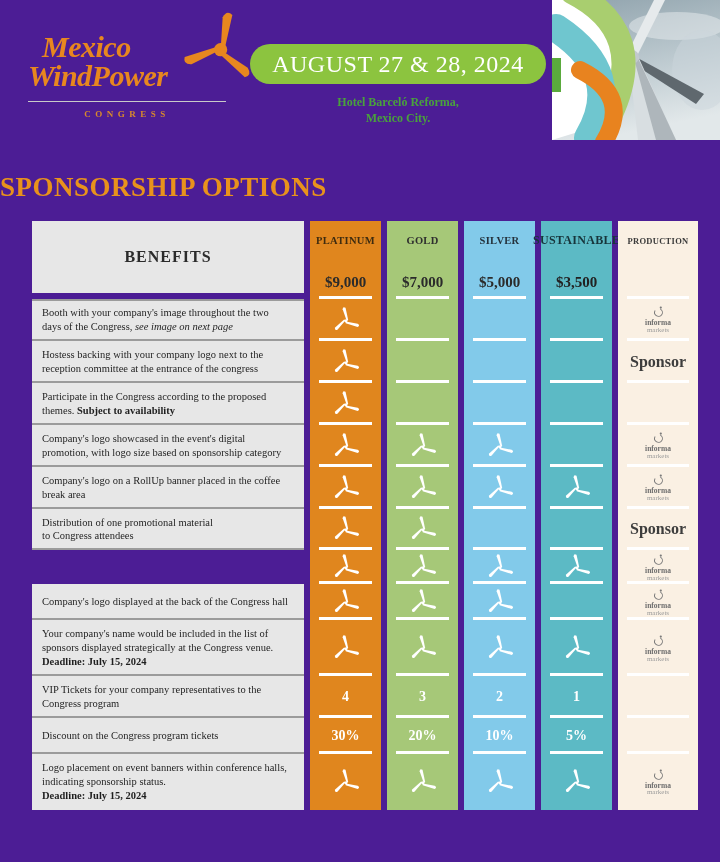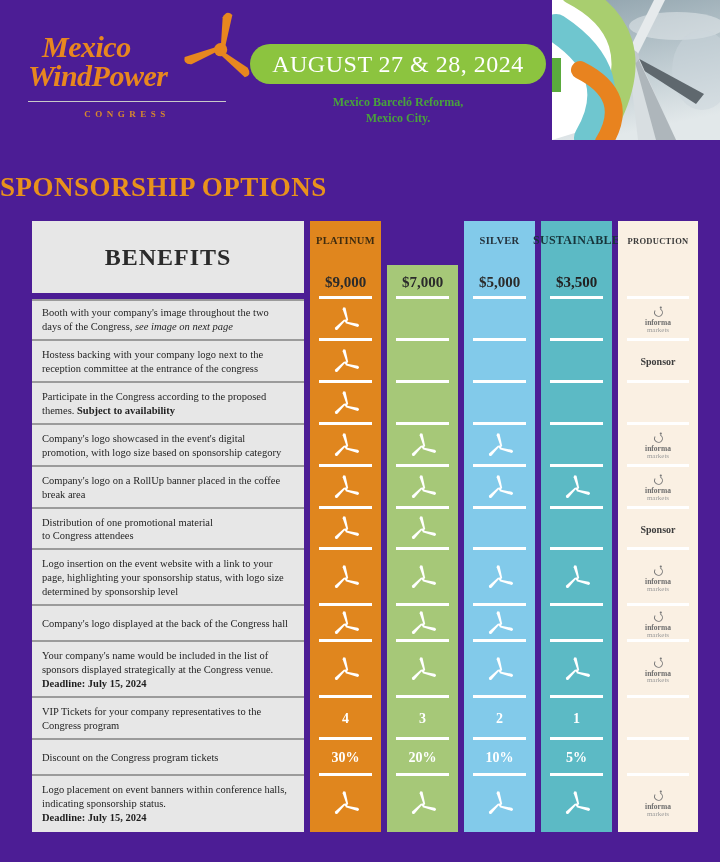--- a/index.html
+++ b/index.html
@@ -18,38 +18,38 @@
              display:flex;align-items:center;justify-content:center;color:#FFF;font-size:24px;letter-spacing:0.5px;}
   .venue{position:absolute;left:250px;top:94px;width:296px;text-align:center;color:#49A23C;font-weight:bold;font-size:12px;line-height:1.35;}
   .photo{position:absolute;right:0;top:0;width:168px;height:140px;}
 
   
   .title{margin:22px 0 18px;color:#E8921C;font-size:27px;font-weight:bold;letter-spacing:0.5px;}
 
   
   .grid{display:grid;grid-template-columns:272px 71px 71px 71px 71px 80px;column-gap:6px;margin:0 25px 0 32px;}
   .cell{position:relative;display:flex;align-items:center;justify-content:center;box-sizing:border-box;}
-  .benefits-head{background:#E7E7E7;font-size:24px;font-weight:bold;color:#2B2B2B;letter-spacing:1px;
+  .benefits-head{background:#E7E7E7;font-size:16px;font-weight:bold;color:#2B2B2B;letter-spacing:1px;
                  border-bottom:6px solid transparent;background-clip:padding-box;}
   .tier-head{min-height:44px;font-weight:bold;font-size:10.5px;letter-spacing:0.3px;
              border-bottom:5px solid transparent;background-clip:padding-box;}
   .tier-sustainable.tier-head{font-size:12px;}
   .tier-production.tier-head{font-size:8.5px;}
   .price-cell{min-height:34px;font-weight:bold;font-size:15px;}
   .price-cell::after,.tier-cell::after{content:"";position:absolute;left:9px;right:9px;bottom:0;height:3px;background:#FFF;}
   .tier-cell.last::after{display:none;}
   .benefit{background:#E7E7E7;justify-content:flex-start;text-align:left;padding:7px 14px 7px 10px;
            font-size:10.5px;line-height:1.33;color:#1F1F1F;min-height:36px;}
   .benefit::after{content:"";position:absolute;left:0;right:0;bottom:0;height:2px;background:#9B9B9B;}
   .benefit.first::before{content:"";position:absolute;left:0;right:0;top:0;height:2px;background:#9B9B9B;}
   .benefit.last::after{display:none;}
   .benefit .i{font-style:italic;}
   .benefit .b{font-weight:bold;}
   .cell-value{color:#FFF;font-weight:bold;font-size:14px;}
-  .sponsor-label{font-weight:bold;font-size:10px;color:#3D3D3D;}
+  .sponsor-label{font-weight:bold;font-size:16px;color:#3D3D3D;}
   .informa{display:flex;flex-direction:column;align-items:center;line-height:1.05;}
   .informa .n1{font-size:7.5px;font-weight:bold;color:#6E6E6E;margin-top:1px;}
   .informa .n2{font-size:7px;color:#9C9C9C;}
 </style>
 </head>
 <body>
 
 <div class="page">
 
   <div class="hdr">
@@ -63,21 +63,21 @@
           <path transform="rotate(132 52 42)" d="M52 42 L47 8 Q49.5 -1 56.5 3.5 L56 42 Z"></path>
           <path transform="rotate(252 52 42)" d="M52 42 L47 8 Q49.5 -1 56.5 3.5 L56 42 Z"></path>
         </g>
       </svg>
       <div class="logo-rule"></div>
       <div class="logo-sub">CONGRESS</div>
     </div>
 
     <div class="date-pill">AUGUST 27 &amp; 28, 2024</div>
     <div class="venue">
-      <span>Mexico Barceló Reforma,</span><br>
+      <span>Hotel Barceló Reforma,</span><br>
       <span>Mexico City.</span>
     </div>
 
     <svg class="photo" viewBox="0 0 168 140" width="168" height="140">
       <defs>
         <linearGradient id="sky" x1="0" y1="0" x2="0.25" y2="1">
           <stop offset="0" stop-color="#8FA2AC"></stop>
             <stop offset="0.55" stop-color="#BCC9CF"></stop>
             <stop offset="1" stop-color="#E2E8EA"></stop>
         </linearGradient>
@@ -99,20 +99,21 @@
       <rect x="0" y="58" width="9" height="34" fill="#5AAA3C"></rect>
     </svg>
   </div>
 
   <div class="title">SPONSORSHIP OPTIONS</div>
 
   <div class="grid" id="grid">
       <div class="cell benefits-head" style="grid-area: 1 / 1 / 3;">BENEFITS</div>
       <div class="cell tier-head tier-platinum" style="background: rgb(224, 134, 30); color: rgb(62, 44, 16); grid-area: 1 / 2;">PLATINUM</div>
       <div class="cell price-cell" style="background: rgb(224, 134, 30); color: rgb(43, 43, 43); grid-area: 2 / 2;">$9,000</div>
+      <div class="cell tier-head tier-gold" style="background: rgb(166, 200, 120); color: rgb(46, 46, 46); grid-area: 1 / 3;">GOLD</div>
       <div class="cell price-cell" style="background: rgb(166, 200, 120); color: rgb(43, 43, 43); grid-area: 2 / 3;">$7,000</div>
       <div class="cell tier-head tier-silver" style="background: rgb(130, 202, 234); color: rgb(36, 49, 59); grid-area: 1 / 4;">SILVER</div>
       <div class="cell price-cell" style="background: rgb(130, 202, 234); color: rgb(43, 43, 43); grid-area: 2 / 4;">$5,000</div>
       <div class="cell tier-head tier-sustainable" style="background: rgb(92, 186, 197); color: rgb(23, 53, 59); grid-area: 1 / 5;">SUSTAINABLE</div>
       <div class="cell price-cell" style="background: rgb(92, 186, 197); color: rgb(34, 34, 34); grid-area: 2 / 5;">$3,500</div>
       <div class="cell tier-head tier-production" style="background: rgb(250, 240, 227); color: rgb(58, 58, 58); grid-area: 1 / 6;">PRODUCTION</div>
       <div class="cell price-cell" style="background: rgb(250, 240, 227); color: rgb(34, 34, 34); grid-area: 2 / 6;"></div>
       <div class="cell benefit first" style="grid-area: 3 / 1;">
         <div><span>Booth with your  company's image throughout the two days of the Congress, </span><span class="i"> see image on next page</span></div>
       </div>
@@ -293,23 +294,20 @@
             <path transform="rotate(112 20 21)" d="M20.8 21 L18 7 Q18.6 3.2 21.6 5.6 L22.7 20.3 Z"></path>
             <path transform="rotate(232 20 21)" d="M20.8 21 L18 7 Q18.6 3.2 21.6 5.6 L22.7 20.3 Z"></path>
           </g>
         </svg>
       </div>
       <div class="cell tier-cell" style="background: rgb(130, 202, 234); grid-area: 8 / 4;"></div>
       <div class="cell tier-cell" style="background: rgb(92, 186, 197); grid-area: 8 / 5;"></div>
       <div class="cell tier-cell" style="background: rgb(250, 240, 227); grid-area: 8 / 6;">
         <span class="sponsor-label">Sponsor</span>
       </div>
-      <div class="cell benefit" style="grid-area: 9 / 1;">
-        <div><span>Logo insertion on the event website with a link to your page, highlighting your sponsorship status, with logo size determined by sponsorship level</span></div>
-      </div>
       <div class="cell tier-cell" style="background: rgb(224, 134, 30); grid-area: 9 / 2;">
         <svg viewBox="0 0 40 40" width="34" height="34">
           <g fill="#FFFFFF">
             <circle cx="20" cy="21" r="1.8"></circle>
             <path transform="rotate(-8 20 21)" d="M20.8 21 L18 7 Q18.6 3.2 21.6 5.6 L22.7 20.3 Z"></path>
             <path transform="rotate(112 20 21)" d="M20.8 21 L18 7 Q18.6 3.2 21.6 5.6 L22.7 20.3 Z"></path>
             <path transform="rotate(232 20 21)" d="M20.8 21 L18 7 Q18.6 3.2 21.6 5.6 L22.7 20.3 Z"></path>
           </g>
         </svg>
       </div>

